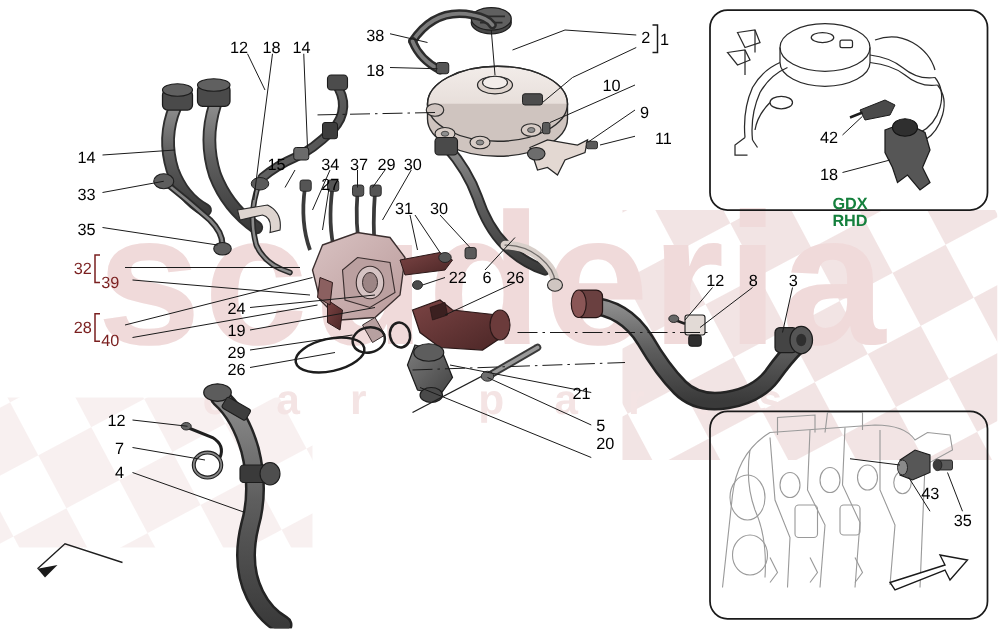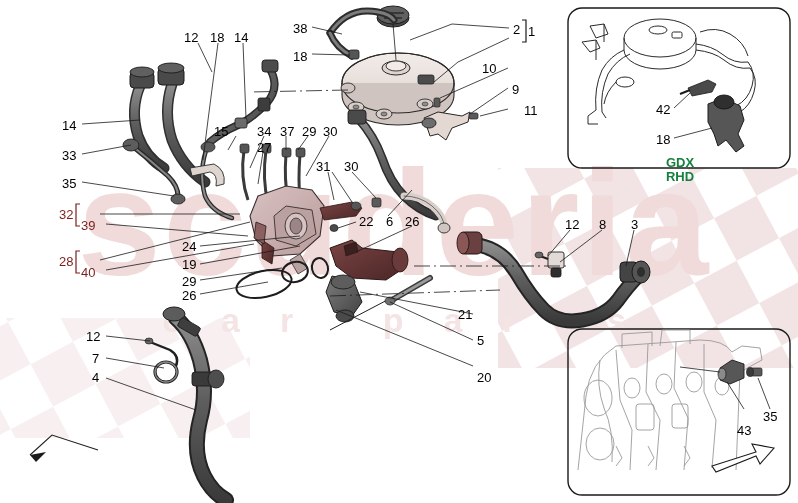--- a/index.html
+++ b/index.html
@@ -454,35 +454,35 @@
     <span class="lbl" style="left:386px;top:215px">6</span>
     <span class="lbl" style="left:405px;top:215px">26</span>
 
     <span class="lbl" style="left:182px;top:240px">24</span>
     <span class="lbl" style="left:182px;top:258px">19</span>
     <span class="lbl" style="left:182px;top:275px">29</span>
     <span class="lbl" style="left:182px;top:289px">26</span>
 
     <span class="lbl" style="left:458px;top:308px">21</span>
     <span class="lbl" style="left:477px;top:334px">5</span>
-    <span class="lbl" style="left:477px;top:371px">20</span>
+    <span class="lbl" style="left:477px;top:348px">20</span>
 
     <span class="lbl" style="left:565px;top:218px">12</span>
     <span class="lbl" style="left:599px;top:218px">8</span>
     <span class="lbl" style="left:631px;top:218px">3</span>
 
     <span class="lbl" style="left:86px;top:330px">12</span>
     <span class="lbl" style="left:92px;top:352px">7</span>
     <span class="lbl" style="left:92px;top:371px">4</span>
   </div>
 
   <span class="lbl" style="left:656px;top:103px">42</span>
   <span class="lbl" style="left:656px;top:133px">18</span>
 
   <div class="inset-cap" style="left:650px;top:156px;width:60px">
     <div>GDX</div>
     <div>RHD</div>
   </div>
 
-  <span class="lbl" style="left:737px;top:424px">43</span>
+  <span class="lbl" style="left:737px;top:388px">43</span>
   <span class="lbl" style="left:763px;top:410px">35</span>
 
 </div>
 
 </body></html>

